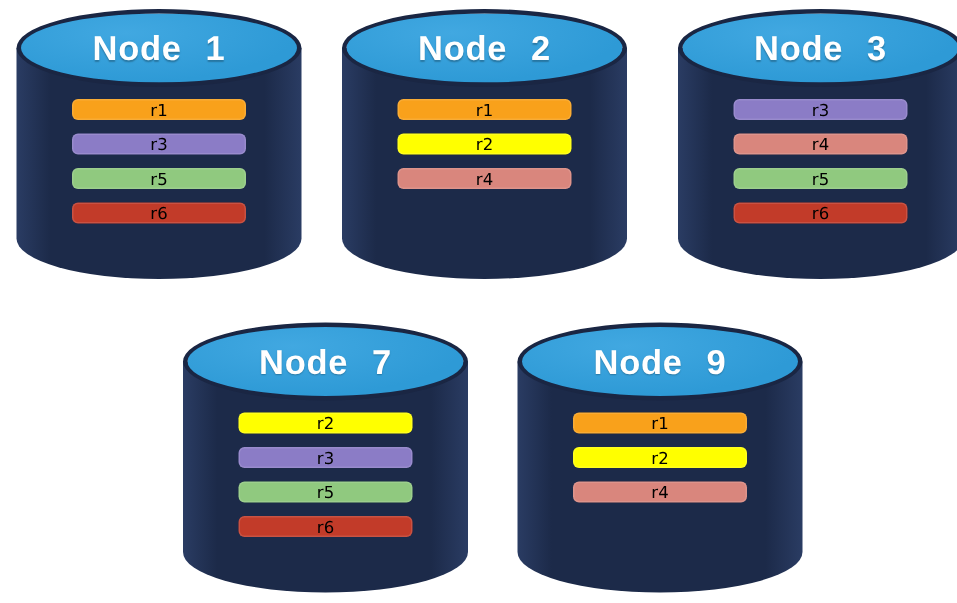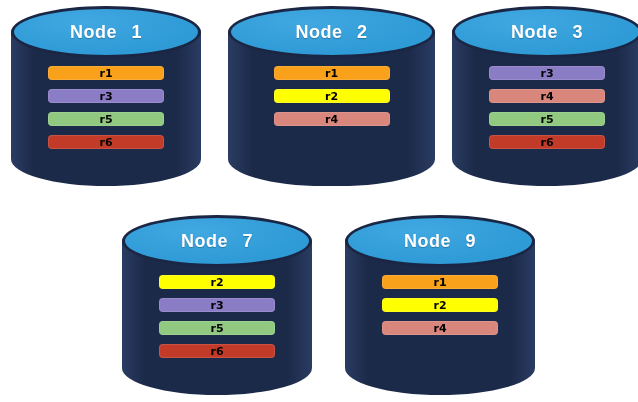--- a/index.html
+++ b/index.html
@@ -39,21 +39,21 @@
     border-radius: 50%;
     display: flex;
     align-items: center;
     justify-content: center;
     z-index: 2;
   }
   .node-label {
     color: var(--c-title);
     font-family: "Liberation Sans", sans-serif;
     font-weight: bold;
-    font-size: 18px;
+    font-size: 23px;
     letter-spacing: 0.5px;
     word-spacing: 9px;
     text-shadow: 0 1px 1px rgba(0,0,0,0.25);
     white-space: pre;
   }
   .bars {
     position: absolute;
     top: 60px;
     left: 0; right: 0;
     display: flex;
@@ -67,21 +67,21 @@
     height: 14px;
     border-radius: 4px;
     display: flex;
     align-items: center;
     justify-content: center;
     box-shadow: 0 0 0 1px rgba(255,255,255,0.12) inset;
   }
   .bar span {
     font-family: "DejaVu Sans", sans-serif;
     font-size: 11px;
-    font-weight: bold;
+    font-weight: normal;
     color: #000000;
     line-height: 1;
   }
 </style>
 </head>
 <body>
 
 <div id="canvas">
 
 <div class="node" style="left: 11px; top: 6px;">
@@ -97,21 +97,21 @@
           <span>r3</span>
         </div>
         <div class="bar" style="background: rgb(144, 201, 127);">
           <span>r5</span>
         </div>
         <div class="bar" style="background: rgb(194, 59, 41);">
           <span>r6</span>
         </div>
       </div>
     </div>
-    <div class="node" style="left: 228px; top: 6px; padding-left: 17px;">
+    <div class="node" style="left: 228px; top: 6px;">
       <div class="cyl-body"></div>
       <div class="cyl-top">
         <span class="node-label">Node 2</span>
       </div>
       <div class="bars">
         <div class="bar" style="background: rgb(249, 161, 27);">
           <span>r1</span>
         </div>
         <div class="bar" style="background: rgb(255, 255, 0);">
           <span>r2</span>

